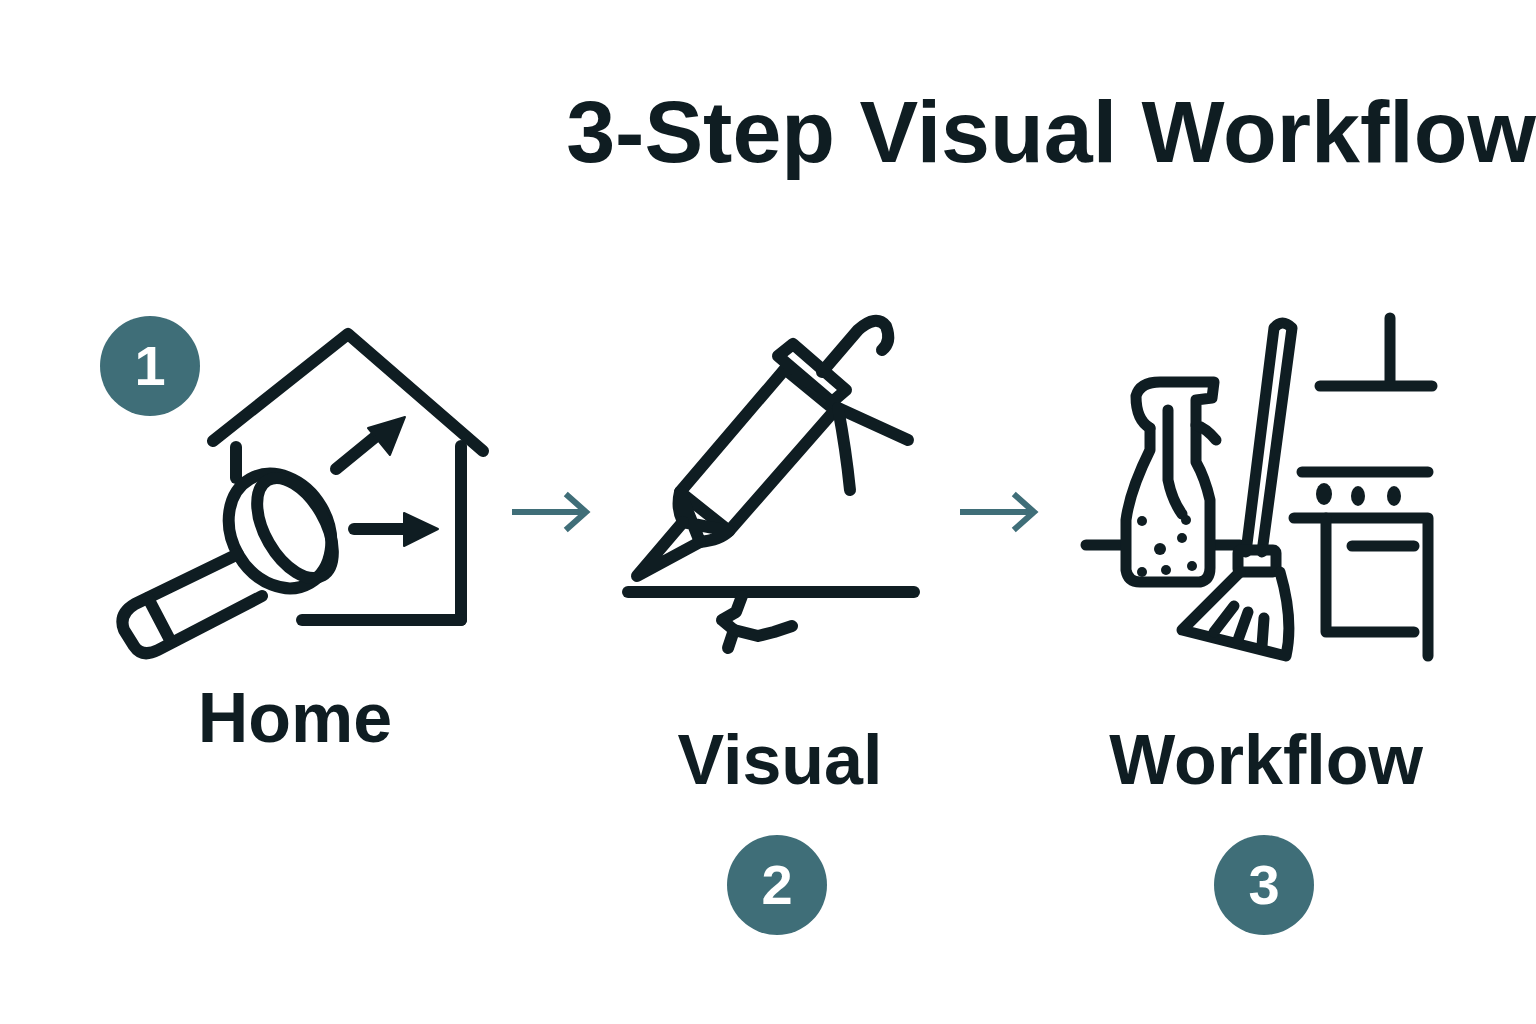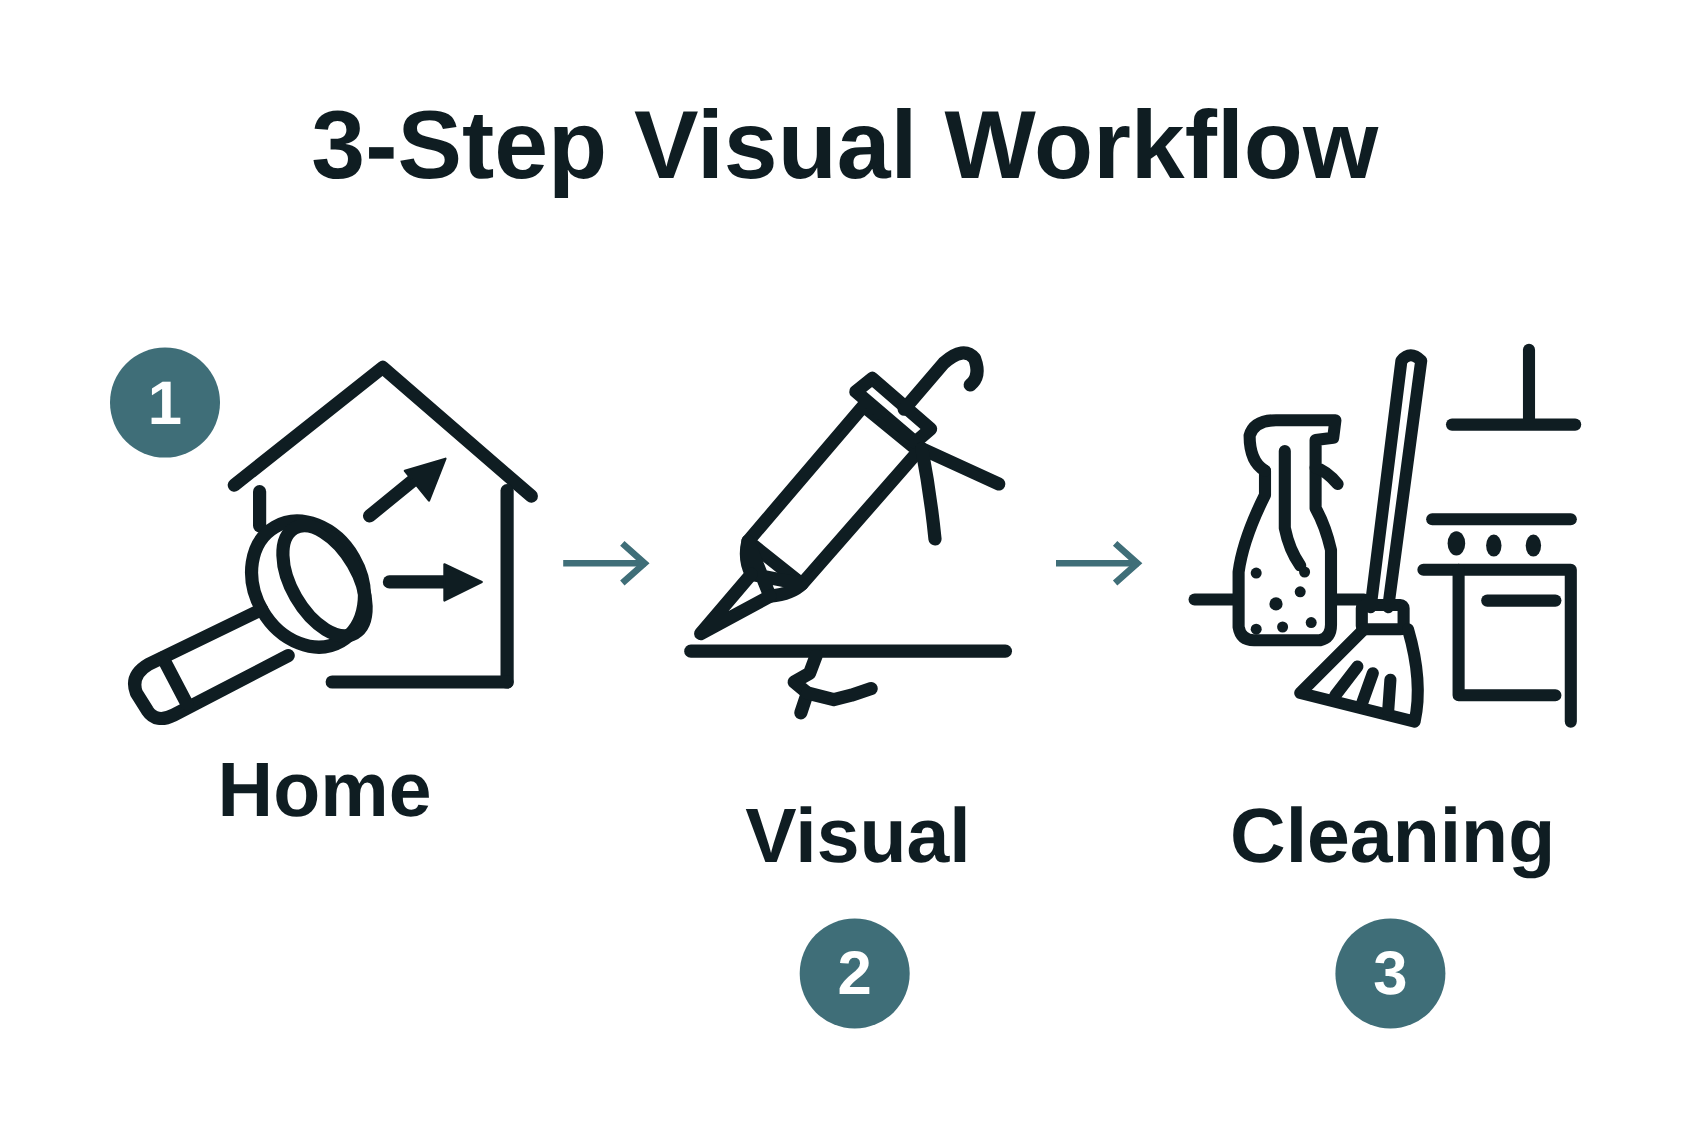--- a/index.html
+++ b/index.html
@@ -4,21 +4,21 @@
   <style>
     html, body { margin: 0; padding: 0; }
     body {
       width: 1536px; height: 1024px; overflow: hidden;
       background: #ffffff; position: relative;
       font-family: "Liberation Sans", "DejaVu Sans", sans-serif;
       color: #0f1d22;
     }
     .title {
       position: absolute; left: 0; top: 88px; width: 1536px;
-      text-align: center; font-size: 88px; font-weight: 700;
+      text-align: right; font-size: 88px; font-weight: 700;
       letter-spacing: 0px; line-height: 1; color: #0f1d22;
     }
     .icon { position: absolute; }
     .icon svg { display: block; overflow: visible; }
     .badge {
       position: absolute; width: 100px; height: 100px; border-radius: 50%;
       background: #3f6e78; color: #ffffff; font-weight: 700; font-size: 56px;
       display: flex; align-items: center; justify-content: center; line-height: 1;
     }
     .label {
@@ -147,17 +147,17 @@
       <ellipse cx="1358" cy="496" rx="7" ry="10"></ellipse>
       <ellipse cx="1394" cy="496" rx="7" ry="10"></ellipse>
     </g>
 
     <path d="M 1294,518 L 1428,518 L 1428,656"></path>
     <path d="M 1326,518 L 1326,632 L 1414,632"></path>
     <line x1="1352" y1="546" x2="1414" y2="546"></line>
   </svg>
 </div>
 
-<div class="label" style="left:1086px; top:718px; width:360px;">Cleaning</div>
+<div class="label" style="left:1086px; top:718px; width:360px;">Workflow</div>
 
 <div class="badge" style="left:1214px; top:835px;">
   <span>3</span>
 </div>
 
 </body></html>

